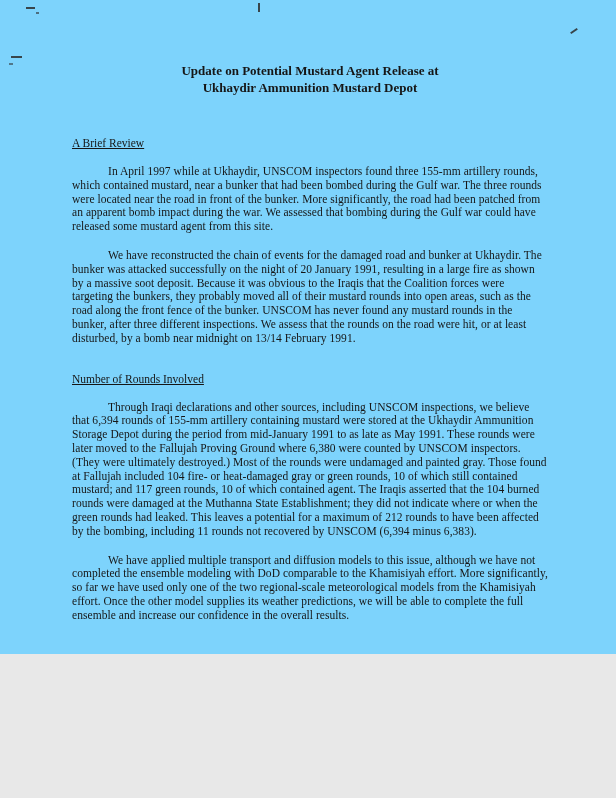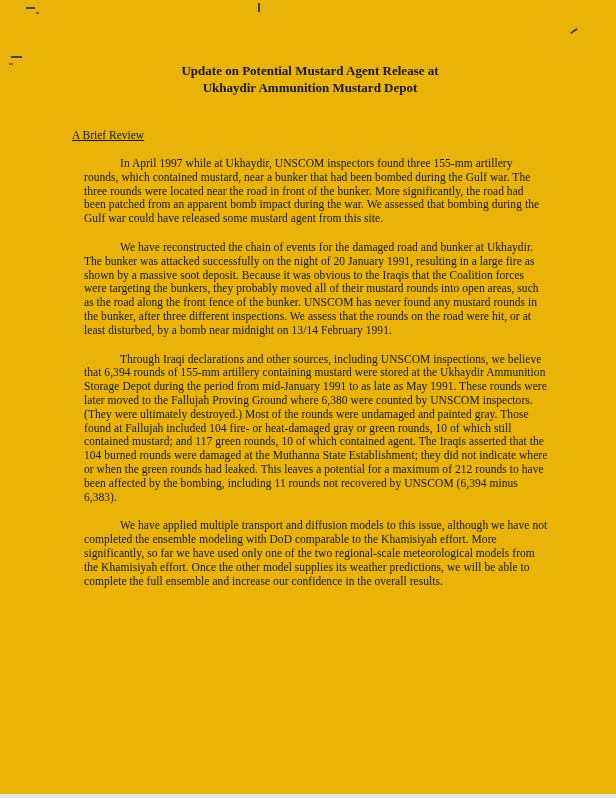--- a/index.html
+++ b/index.html
@@ -3,23 +3,23 @@
 <meta charset="utf-8">
 <style>
   html, body {
     margin: 0;
     padding: 0;
     background: #e8e8e8;
   }
   .page {
     position: relative;
     width: 616px;
-    height: 794px;
+    height: 654px;
     margin: 0 auto;
-    background: #eab308;
+    background: #7dd3fc;
     color: #161616;
     font-family: "Liberation Serif", serif;
     overflow: hidden;
   }
   .content {
     position: absolute;
     top: 62px;
     left: 72px;
     width: 476px;
   }
@@ -31,23 +31,23 @@
     line-height: 17px;
   }
   .doc-title .tline { display: block; }
   .heading {
     margin: 26px 0 15px 0;
     font-size: 11.5px;
     font-weight: normal;
     text-decoration: underline;
     line-height: 14px;
   }
-  .heading.first { margin-top: 32px; }
+  .heading.first { margin-top: 40px; }
   .para {
-    margin: 0 0 15px 12px;
+    margin: 0 0 15px 0;
     font-size: 11.5px;
     line-height: 13.8px;
     text-indent: 36px;
     text-align: left;
     letter-spacing: 0.05px;
   }
   section { margin: 0; }
   
   .artifact {
     position: absolute;
@@ -80,20 +80,21 @@
       <span class="tline">Ukhaydir Ammunition Mustard Depot</span>
     </h1>
 
     <section>
       <h2 class="heading first">A Brief Review</h2>
       <p class="para">In April 1997 while at Ukhaydir, UNSCOM inspectors found three 155-mm artillery rounds, which contained mustard, near a bunker that had been bombed during the Gulf war.  The three rounds were located near the road in front of the bunker.  More significantly, the road had been patched from an apparent bomb impact during the war.  We assessed that bombing during the Gulf war could have released some mustard agent from this site.</p>
       <p class="para">We have reconstructed the chain of events for the damaged road and bunker at Ukhaydir.  The bunker was attacked successfully on the night of 20 January 1991, resulting in a large fire as shown by a massive soot deposit.  Because it was obvious to the Iraqis that the Coalition forces were targeting the bunkers, they probably moved all of their mustard rounds into open areas, such as the road along the front fence of the bunker.  UNSCOM has never found any mustard rounds in the bunker, after three different inspections.  We assess that the rounds on the road were hit, or at least disturbed, by a bomb near midnight on 13/14 February 1991.</p>
     </section>
 
     <section>
+      <h2 class="heading">Number of Rounds Involved</h2>
       <p class="para">Through Iraqi declarations and other sources, including UNSCOM inspections, we believe that 6,394 rounds of 155-mm artillery containing mustard were stored at the Ukhaydir Ammunition Storage Depot during the period from mid-January 1991 to as late as May 1991.  These rounds were later moved to the Fallujah Proving Ground where 6,380 were counted by UNSCOM inspectors.  (They were ultimately destroyed.)  Most of the rounds were undamaged and painted gray.  Those found at Fallujah included 104 fire- or heat-damaged gray or green rounds, 10 of which still contained mustard; and 117 green rounds, 10 of which contained agent.  The Iraqis asserted that the 104 burned rounds were damaged at the Muthanna State Establishment; they did not indicate where or when the green rounds had leaked.  This leaves a potential for a maximum of 212 rounds to have been affected by the bombing, including 11 rounds not recovered by UNSCOM (6,394 minus 6,383).</p>
     </section>
 
     <section>
       <p class="para">We have applied multiple transport and diffusion models to this issue, although we have not completed the ensemble modeling with DoD comparable to the Khamisiyah effort.  More significantly, so far we have used only one of the two regional-scale meteorological models from the Khamisiyah effort.  Once the other model supplies its weather predictions, we will be able to complete the full ensemble and increase our confidence in the overall results.</p>
     </section>
 
   </div>
 </div>
 

